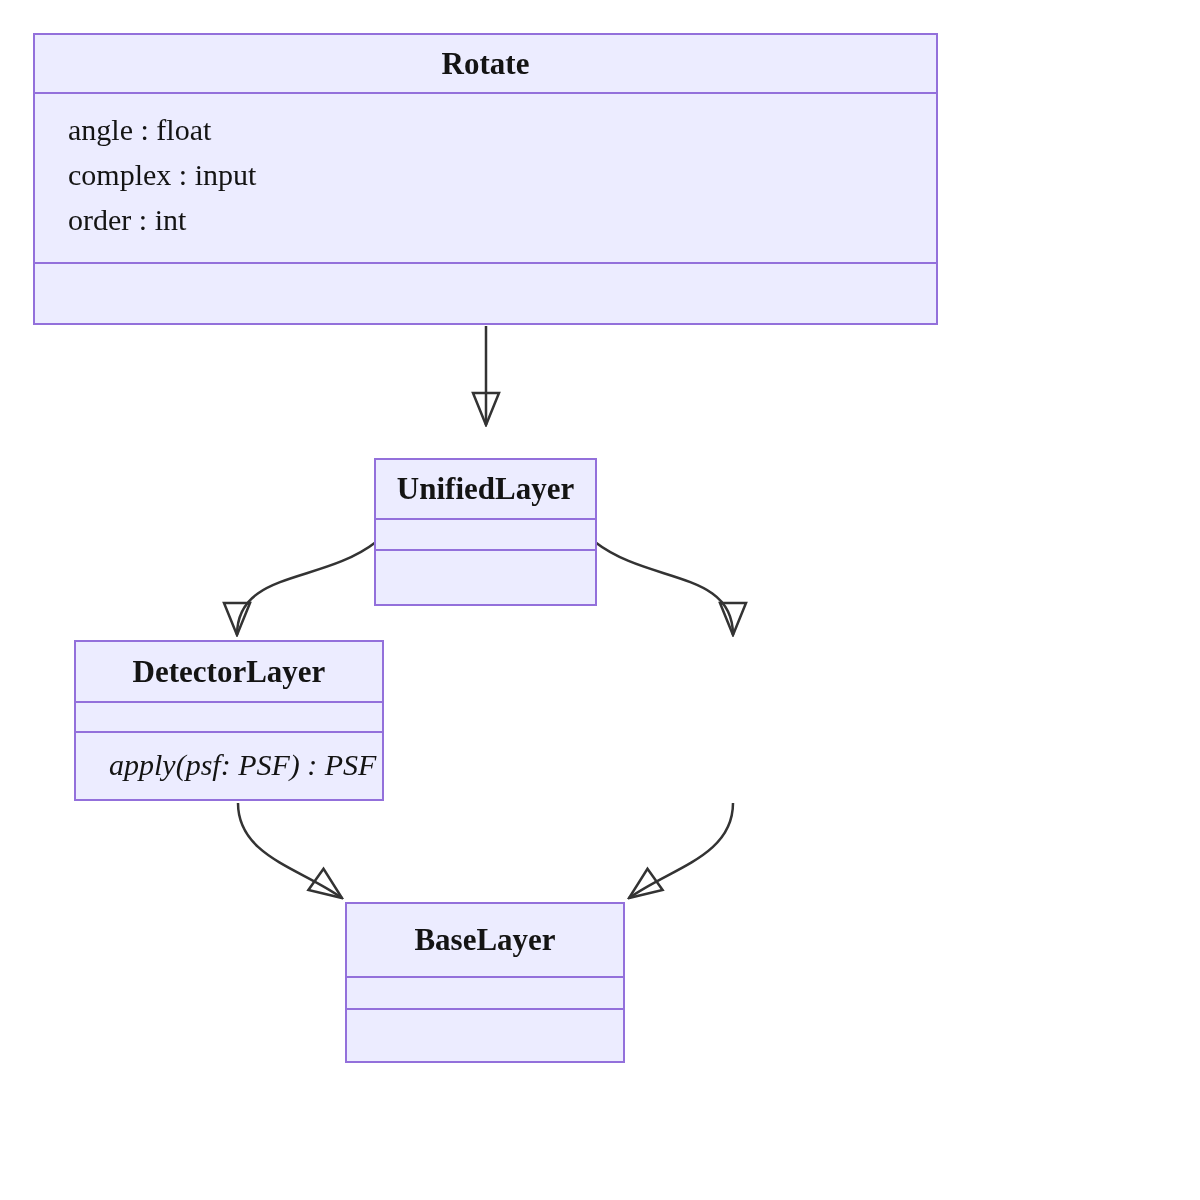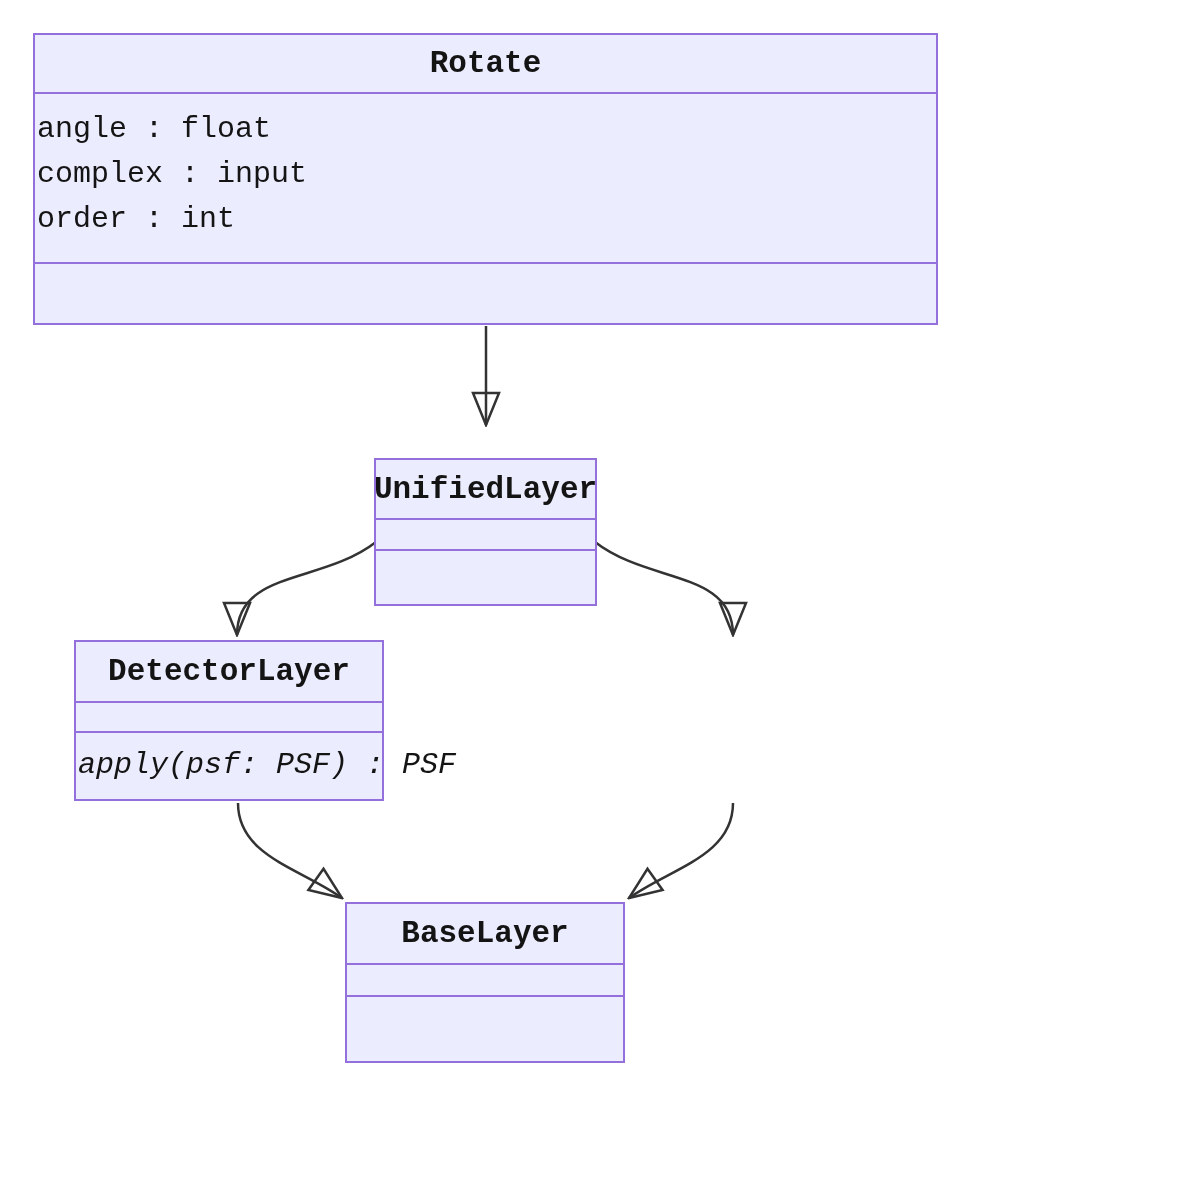--- a/index.html
+++ b/index.html
@@ -1,21 +1,21 @@
 <!DOCTYPE html>
 <html><head>
 <meta charset="utf-8">
 <style>
   html, body { margin: 0; padding: 0; background: #ffffff; }
   .stage {
     position: relative;
     width: 1200px;
     height: 1200px;
     background: #ffffff;
-    font-family: Liberation Mono, monospace;
+    font-family: Liberation Serif, serif;
     color: #141414;
     overflow: hidden;
   }
   .edges { position: absolute; left: 0; top: 0; width: 1200px; height: 1200px; }
   .edges path { fill: none; stroke: #333333; stroke-width: 2.5px; }
 
   .class-box {
     position: absolute;
     background: #ECECFF;
     border: 2px solid #9370DB;
@@ -30,22 +30,23 @@
     border-bottom: 2px solid #9370DB;
     box-sizing: border-box;
   }
   .class-attrs {
     border-bottom: 2px solid #9370DB;
     box-sizing: border-box;
   }
   .class-methods { box-sizing: border-box; }
   .member {
     font-size: 30px;
-    padding-left: 2px;
+    padding-left: 26px;
     white-space: nowrap;
+    margin-left: 7px;
   }
   .italic .member { font-style: italic; }
 
   
   #box-rotate { left: 33px; top: 33px; width: 905px; height: 292px; }
   #box-rotate .class-title { height: 59px; }
   #box-rotate .class-attrs { height: 170px; padding-top: 13px; }
   #box-rotate .class-attrs .member { line-height: 45px; }
   #box-rotate .class-methods .member { line-height: 59px; }
 
@@ -58,21 +59,21 @@
   
   #box-detector { left: 74px; top: 640px; width: 310px; height: 161px; }
   #box-optical { left: 502px; top: 640px; width: 463px; height: 161px; }
   #box-detector .class-title, #box-optical .class-title { height: 61px; }
   #box-detector .class-attrs, #box-optical .class-attrs { height: 30px; }
   #box-detector .class-methods .member,
   #box-optical .class-methods .member { line-height: 64px; }
 
   
   #box-base { left: 345px; top: 902px; width: 280px; height: 161px; }
-  #box-base .class-title { height: 61px; }
+  #box-base .class-title { height: 74px; }
   #box-base .class-attrs { height: 32px; }
   #box-base .class-methods .member { line-height: 64px; }
 </style>
 </head>
 <body>
 
 <div class="stage">
 
   <svg class="edges" viewBox="0 0 1200 1200" aria-hidden="true">
     <defs>

